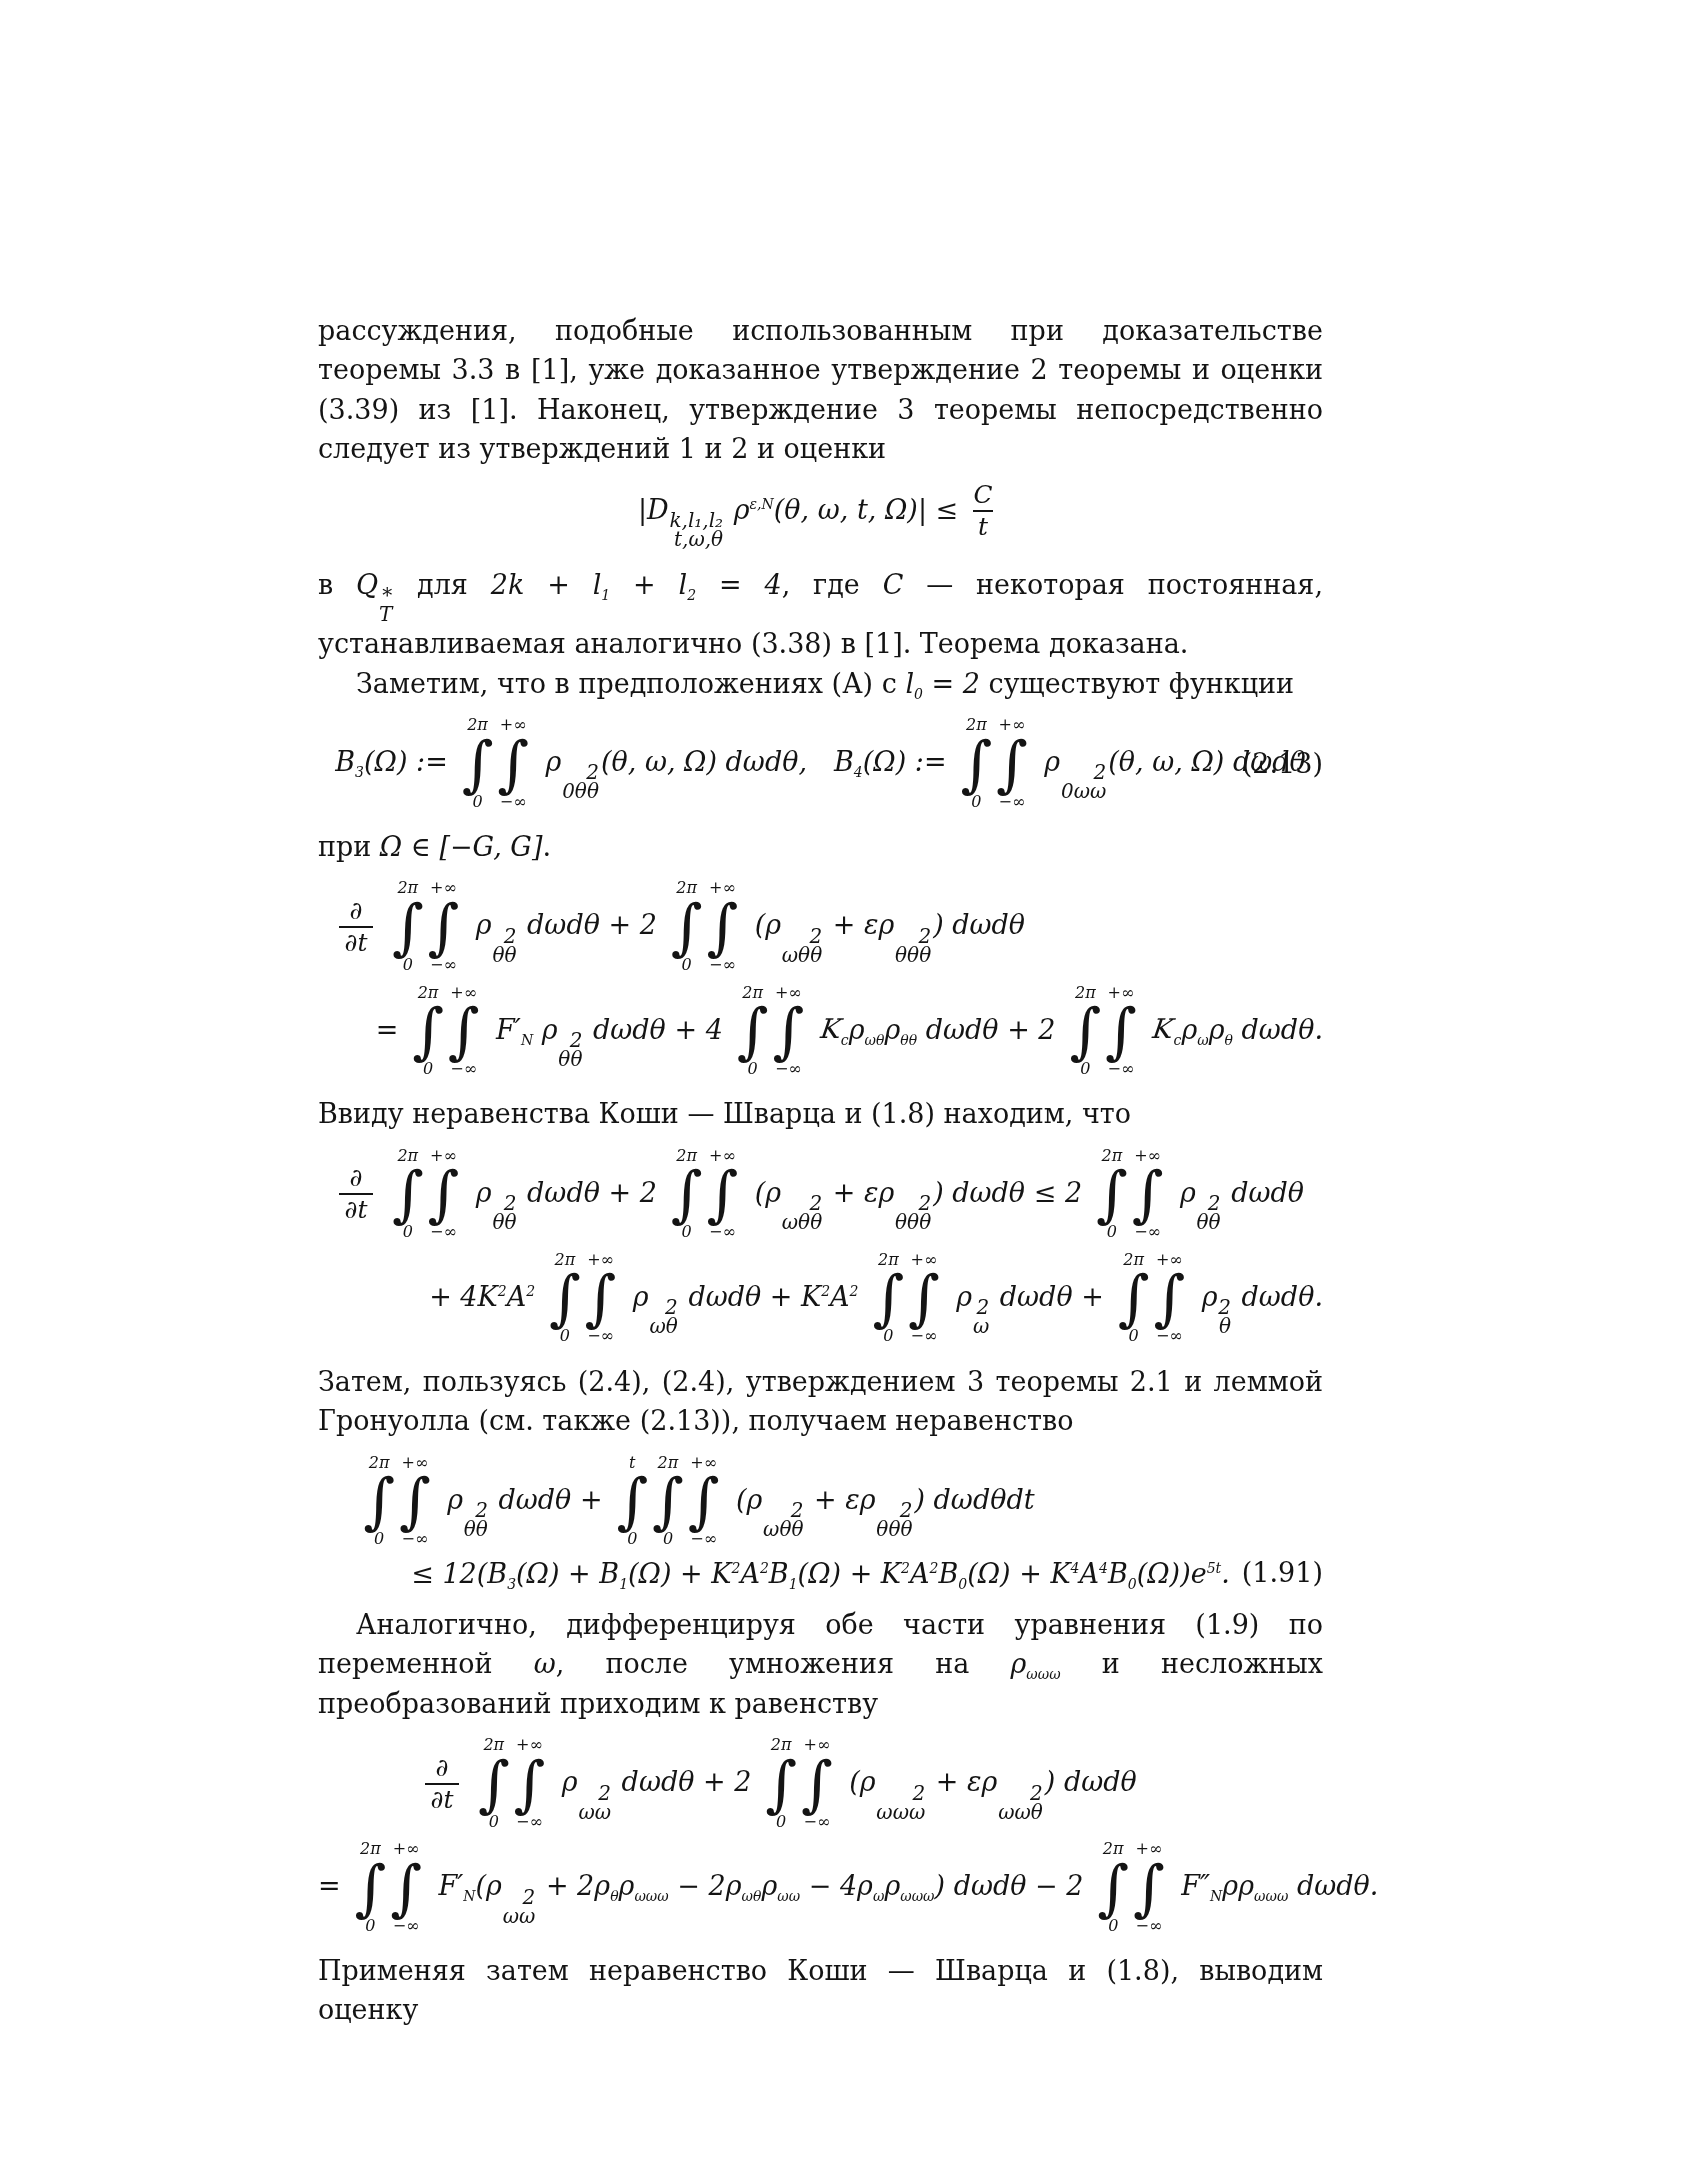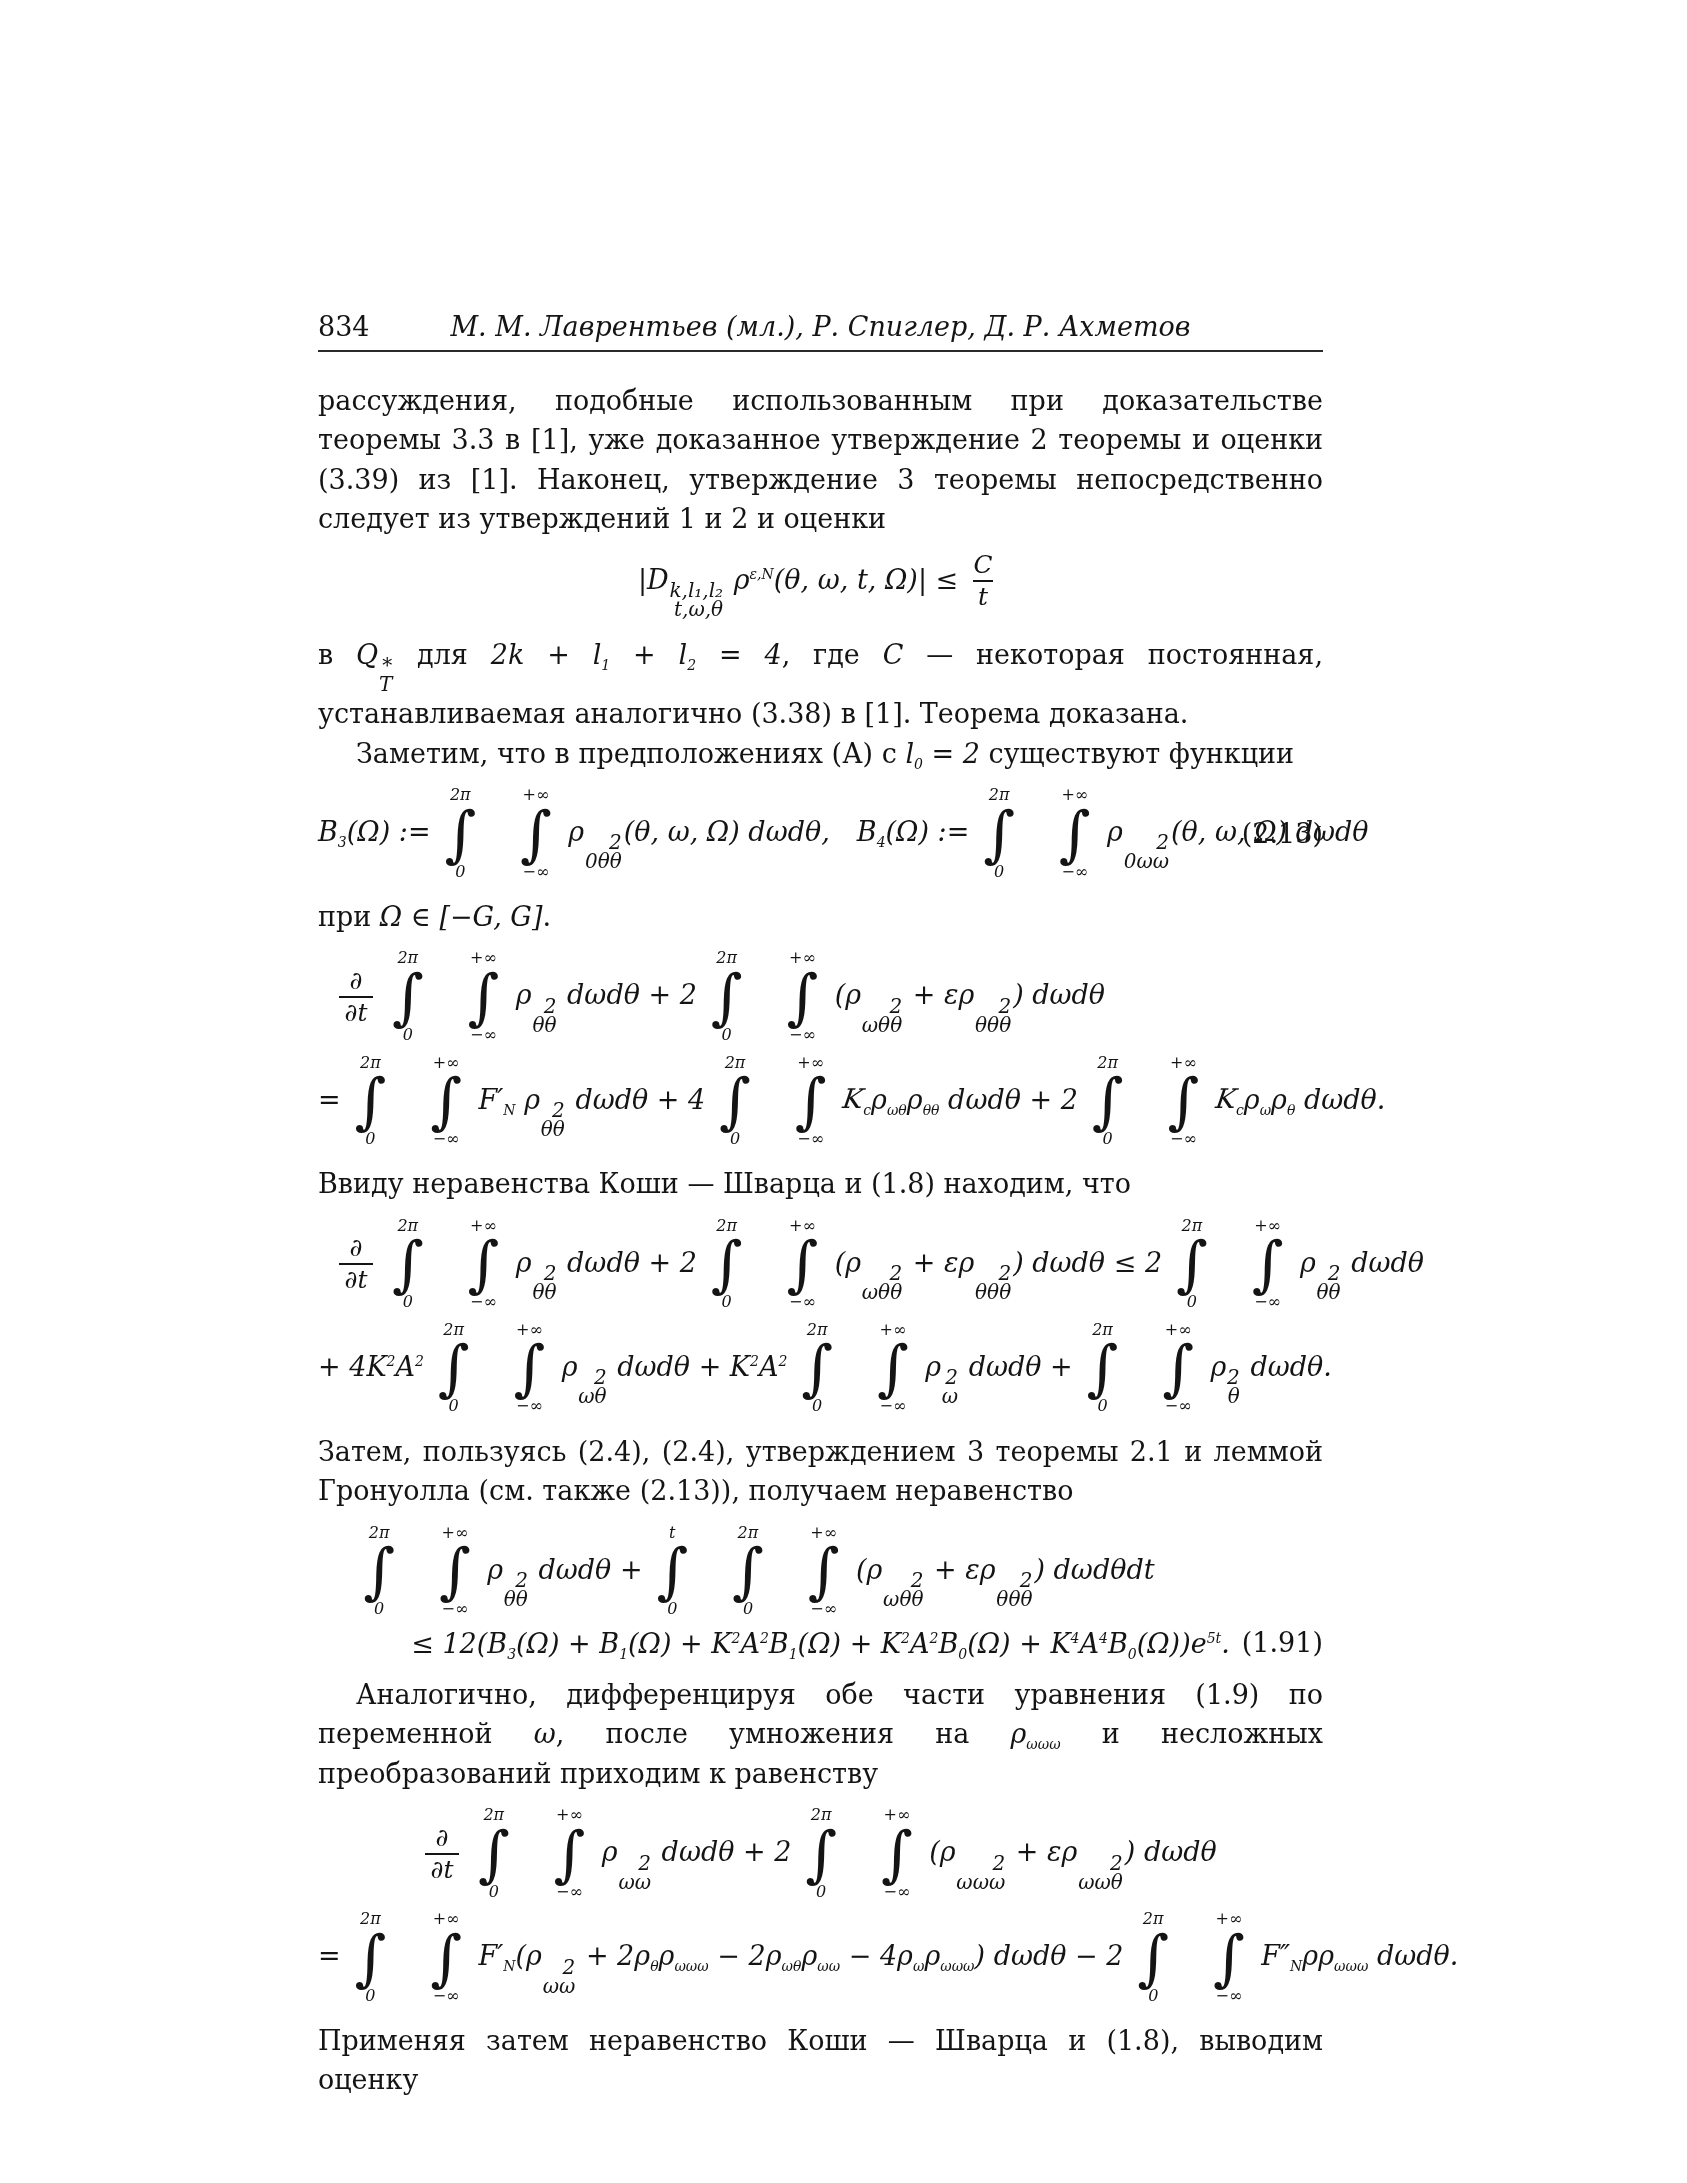--- a/index.html
+++ b/index.html
@@ -28,40 +28,35 @@
   .fnum{
     position:absolute;right:0;top:50%;transform:translateY(-50%);
     font-style:normal;
   }
   .frac{
     display:inline-flex;flex-direction:column;align-items:center;
     vertical-align:middle;line-height:1.05;font-size:0.92em;margin:0 5.3px 0 1.3px;
   }
   .frac .num{padding:0 5.3px 2px;}
   .frac .den{border-top:2px solid #141414;padding:2px 5.3px 0;}
-  .ii{display:inline-flex;vertical-align:middle;margin:0 5.3px 0 4px;gap:40px;}
+  .ii{display:inline-flex;vertical-align:middle;margin:0 5.3px 0 4px;}
   .ib{display:inline-flex;flex-direction:column;align-items:center;line-height:1;margin-right:1.3px;}
   .il{font-size:16px;line-height:1.15;font-style:italic;}
   .is{font-size:61px;line-height:0.95;font-style:normal;padding:0 1.3px;}
   .ss{
     display:inline-flex;flex-direction:column;align-items:flex-end;
     vertical-align:-0.42em;line-height:0.95;font-size:20px;margin:0 2px 0 0.7px;
   }
   sup,sub{font-size:14px;line-height:0;}
   .scrK{font-style:italic;display:inline-block;transform:skewX(-8deg);font-weight:500;}
 </style>
 </head>
 <body>
 
 <div class="sheet">
-  <div class="header">
-    <span class="pagenum">834</span>
-    <span class="rhead">М. М. Лаврентьев (мл.), Р. Спиглер, Д. Р. Ахметов</span>
-    <span class="hspacer"></span>
-  </div>
   <div class="content">
       <p class="para">рассуждения, подобные использованным при доказательстве теоремы 3.3 в [1], уже доказанное утверждение 2 теоремы и оценки (3.39) из [1]. Наконец, утверждение 3 теоремы непосредственно следует из утверждений 1 и 2 и оценки</p>
       <div class="formula">
         <div class="fline center"><span class="fbody">|D<span class="ss">
               <span class="sst">k,l₁,l₂</span>
               <span class="ssb">t,ω,θ</span>
             </span> ρ<sup>ε,N</sup>(θ, ω, t, Ω)| ≤ <span class="frac">
               <span class="num">C</span>
               <span class="den">t</span>
             </span></span></div>

